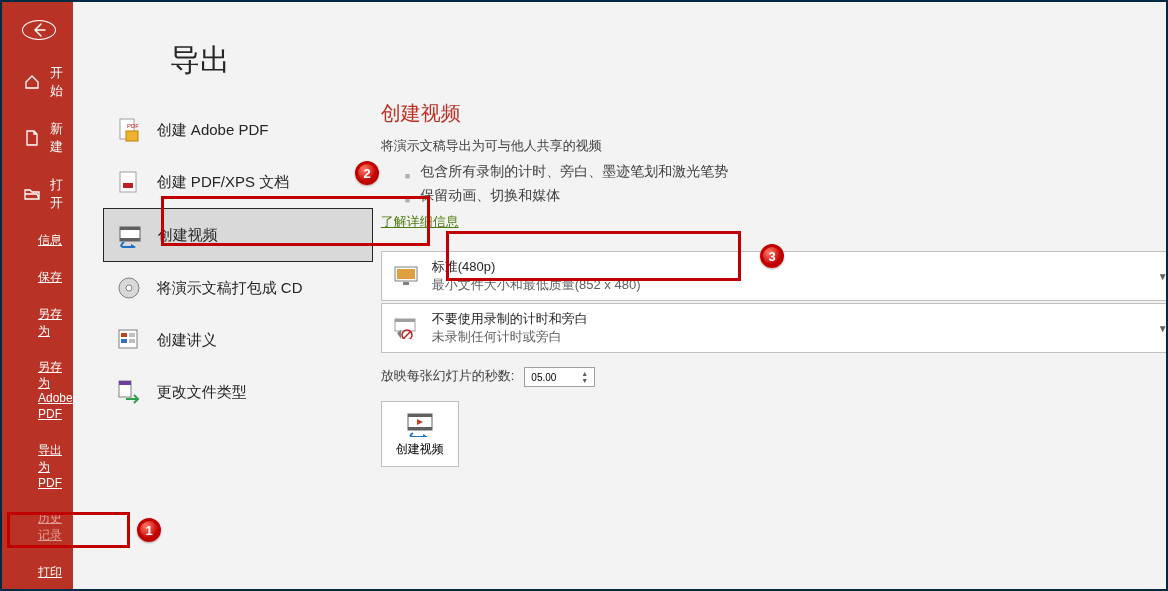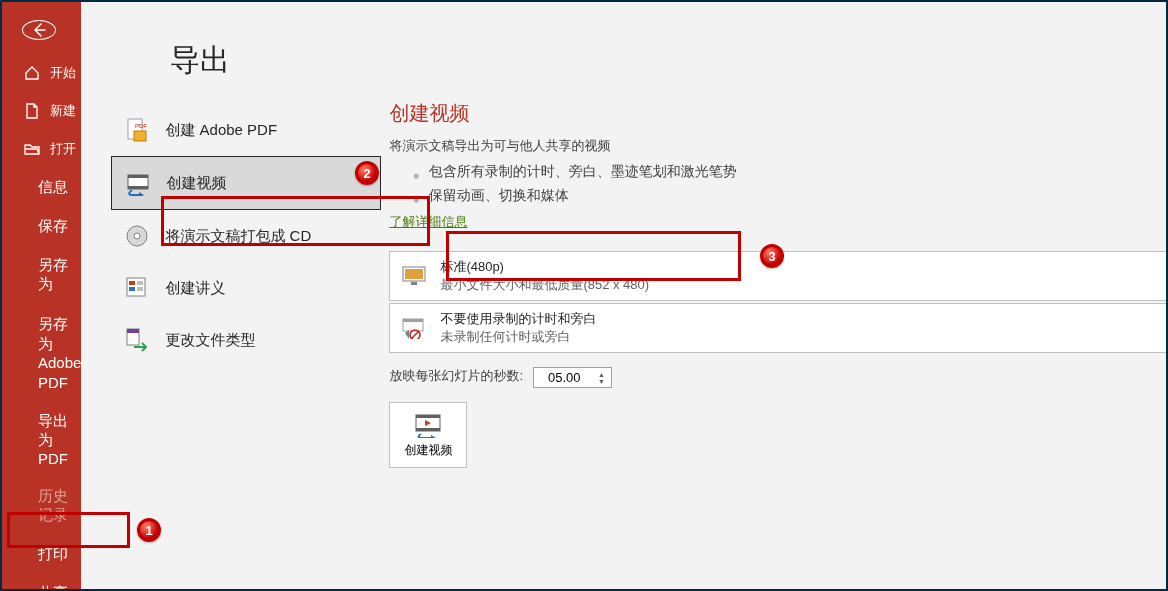--- a/index.html
+++ b/index.html
@@ -3,21 +3,21 @@
 <meta charset="utf-8">
 <style>
 * { box-sizing: border-box; margin: 0; padding: 0; }
 body { font-family: "Microsoft YaHei", Segoe UI, sans-serif; font-size: 14px; background: #fff; }
 .app { width: 1168px; height: 591px; border: 2px solid #002a41; display: flex; position: relative; overflow: hidden; }
 
 
 .sidebar { width: 114px; background: #b93226; color: #fff; display: flex; flex-direction: column; }
 .back { width: 34px; height: 34px; border: 1.5px solid #fff; border-radius: 50%; margin: 18px 0 14px 20px; display: flex; align-items: center; justify-content: center; cursor: pointer; }
 .nav-item { padding: 10px 0 10px 22px; display: flex; align-items: center; gap: 10px; cursor: pointer; font-size: 13px; }
-.nav-item.sub { padding: 10px 0 10px 36px; font-size: 15px; }
+.nav-item.sub { padding: 10px 0 10px 36px; font-size: 12px; text-decoration: underline; }
 .nav-item.dim { color: #e0a098; }
 .nav-item.sel { background: #9e2b20; }
 .nav-sep { height: 18px; }
 .nav-icon { width: 16px; height: 16px; display: inline-flex; align-items: center; justify-content: center; }
 
 
 .main { flex: 1; background: #f3f3f3; display: flex; padding: 40px 0 0 30px; }
 .page-title { font-size: 30px; font-weight: 300; color: #262626; position: absolute; top: 38px; left: 168px; }
 
 .export-list { width: 270px; margin-top: 62px; }
@@ -34,21 +34,21 @@
 
 .dd { border: 1px solid #c0c0c0; background: #fff; display: flex; align-items: center; padding: 6px 10px; margin-top: 20px; width: 800px; position: relative; cursor: pointer; }
 .dd-icon { width: 28px; height: 24px; margin-right: 12px; display: inline-flex; align-items: center; justify-content: center; }
 .dd-text { display: flex; flex-direction: column; }
 .dd-text .t1 { font-size: 13px; color: #262626; }
 .dd-text .t2 { font-size: 13px; color: #606060; }
 .dd-arrow { position: absolute; right: 12px; color: #606060; font-size: 10px; }
 
 .row-sec { display: flex; gap: 10px; margin-top: 14px; font-size: 13px; color: #404040; }
 .spinner { border: 1px solid #a0a0a0; background: #fff; padding: 2px 6px; display: inline-flex; align-items: center; gap: 6px; }
-.spinner input { border: none; width: 44px; font-size: 13px; outline: none; margin-left: 8px; }
+.spinner input { border: none; width: 44px; font-size: 10px; outline: none; }
 .spin-btns { display: flex; flex-direction: column; font-size: 7px; line-height: 7px; color: #606060; cursor: pointer; }
 
 .create-btn { margin-top: 14px; width: 78px; height: 66px; border: 1px solid #c0c0c0; background: #fff; display: flex; flex-direction: column; align-items: center; justify-content: center; gap: 4px; cursor: pointer; font-size: 12px; }
 
 
 .callout { position: absolute; width: 24px; height: 24px; border: 3px solid #c00000; border-radius: 50%; background: radial-gradient(circle at 35% 30%, #ff6a5a 10%, #c00000 70%); color: #fff; font-weight: bold; font-size: 13px; display: flex; align-items: center; justify-content: center; box-shadow: 0 1px 2px rgba(0,0,0,0.3); z-index: 50; pointer-events: none; }
 .redbox { position: absolute; border: 3px solid #c00000; pointer-events: none; z-index: 40; }
 </style>
 </head>
 <body>
@@ -126,20 +126,29 @@
     <div class="export-list">
       <div class="exp-item">
         <span class="exp-icon">
             <svg width="26" height="26" viewBox="0 0 26 26">
               <rect x="4" y="2" width="14" height="20" fill="#fff" stroke="#a0a0a0"></rect>
               <rect x="10" y="14" width="12" height="10" fill="#f0b030" stroke="#c08000"></rect>
               <text x="11" y="11" font-size="6" fill="#c02020">PDF</text>
             </svg>
           </span>
         <span>创建 Adobe PDF</span>
+      </div>
+      <div class="exp-item">
+        <span class="exp-icon">
+            <svg width="26" height="26" viewBox="0 0 26 26">
+              <rect x="4" y="3" width="16" height="20" fill="#fff" stroke="#a0a0a0"></rect>
+              <rect x="7" y="14" width="10" height="5" fill="#c02020"></rect>
+            </svg>
+          </span>
+        <span>创建 PDF/XPS 文档</span>
       </div>
       <div class="exp-item sel">
         <span class="exp-icon">
             <svg width="26" height="26" viewBox="0 0 26 26">
               <rect x="3" y="5" width="20" height="14" fill="#fff" stroke="#606060"></rect>
               <rect x="3" y="5" width="20" height="3" fill="#606060"></rect>
               <rect x="3" y="16" width="20" height="3" fill="#606060"></rect>
               <path d="M7 20 Q2 24 6 25 H14" fill="none" stroke="#2070c0" stroke-width="2"></path>
               <polygon points="14,22 14,28 19,25" fill="#2070c0"></polygon>
             </svg>

